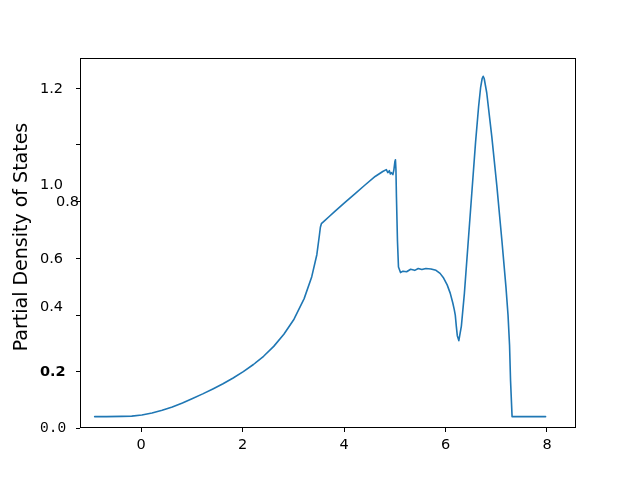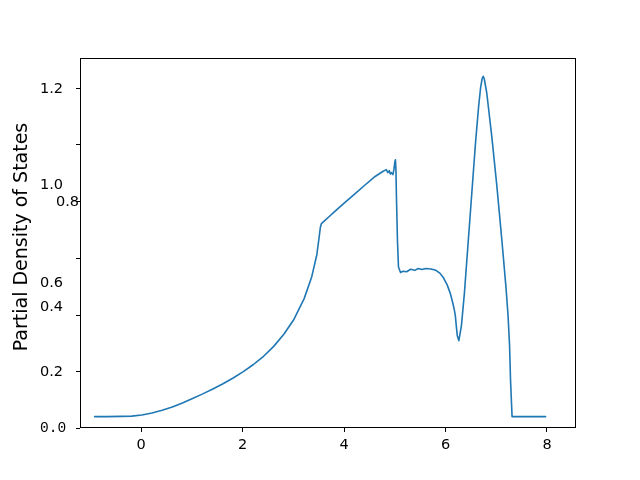--- a/index.html
+++ b/index.html
@@ -108,23 +108,23 @@
 
   <div class="tick-mark ytick-mark" style="top:428px"></div>
   <div class="tick-mark ytick-mark" style="top:371.3px"></div>
   <div class="tick-mark ytick-mark" style="top:314.5px"></div>
   <div class="tick-mark ytick-mark" style="top:257.8px"></div>
   <div class="tick-mark ytick-mark" style="top:201.0px"></div>
   <div class="tick-mark ytick-mark" style="top:144.3px"></div>
   <div class="tick-mark ytick-mark" style="top:87.5px"></div>
 
   <div class="tick-label ytick-label" style="left:40px; top:428px; width:31px;font-family:Liberation Mono, monospace;">0.0</div>
-  <div class="tick-label ytick-label" style="left:40px; top:371.3px; width:31px;">0.2</div>
+  <div class="tick-label ytick-label" style="left:40px; top:371.3px; width:31px;font-weight:bold;">0.2</div>
   <div class="tick-label ytick-label" style="left:40px; top:306px; width:31px;">0.4</div>
-  <div class="tick-label ytick-label" style="left:40px; top:257.8px; width:31px;margin-top:24px;">0.6</div>
+  <div class="tick-label ytick-label" style="left:40px; top:257.8px; width:31px;">0.6</div>
   <div class="tick-label ytick-label" style="left:56px; top:201.0px; width:31px;">0.8</div>
   <div class="tick-label ytick-label" style="left:40px; top:144.3px; width:31px;margin-top:40px;">1.0</div>
   <div class="tick-label ytick-label" style="left:40px; top:87.5px; width:31px;">1.2</div>
 
   <div class="tick-mark xtick-mark" style="left:140.7px"></div>
   <div class="tick-mark xtick-mark" style="left:242.1px"></div>
   <div class="tick-mark xtick-mark" style="left:343.5px"></div>
   <div class="tick-mark xtick-mark" style="left:444.9px"></div>
   <div class="tick-mark xtick-mark" style="left:546.3px"></div>
 

